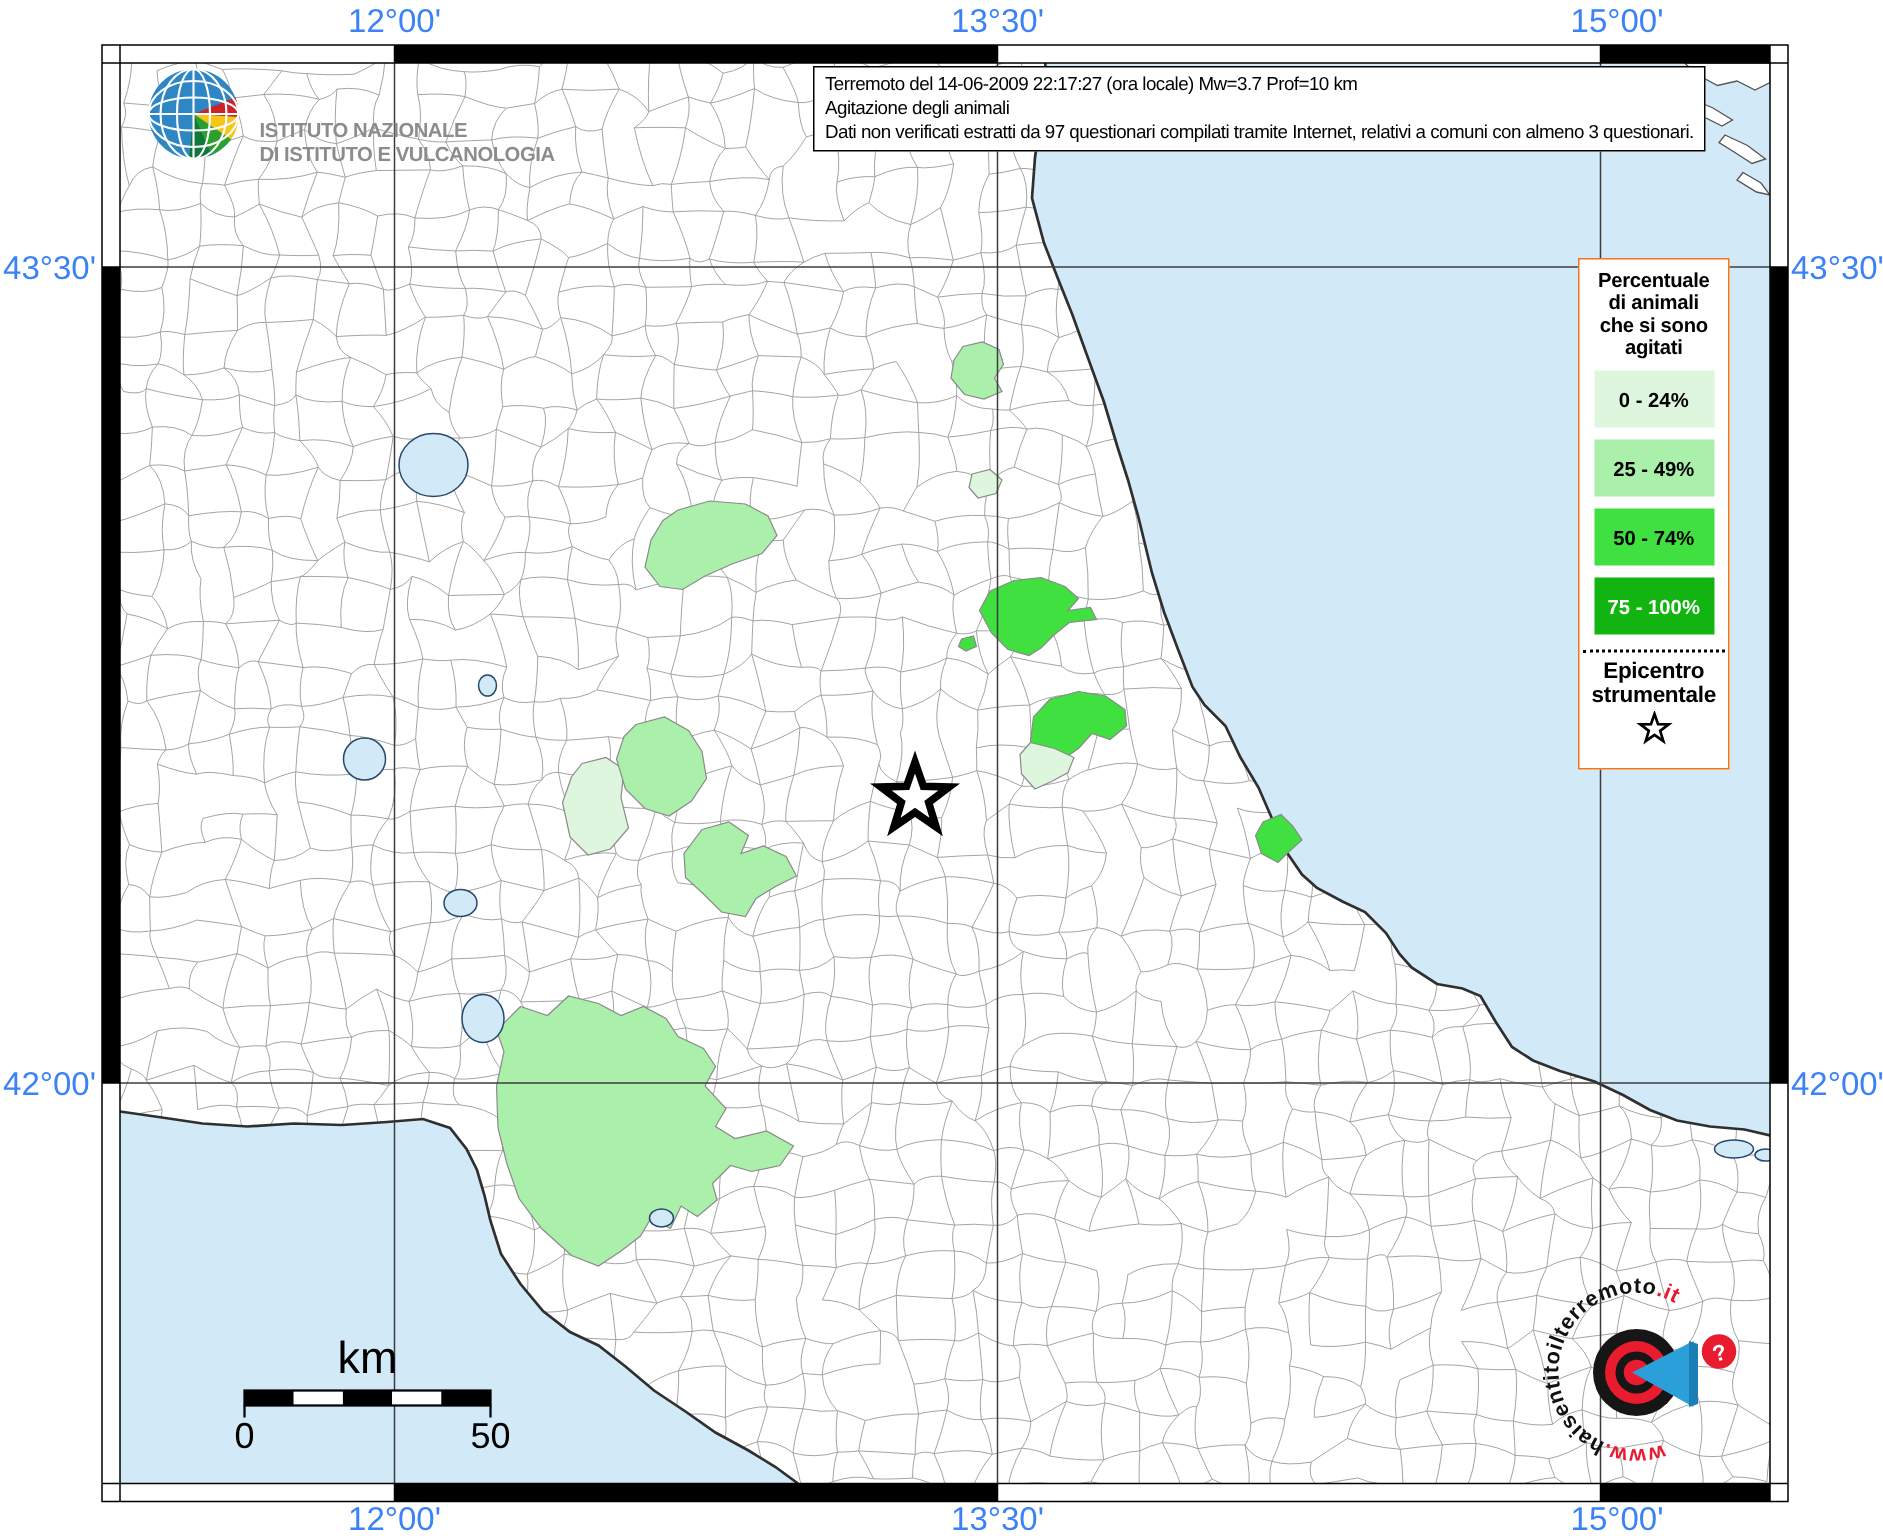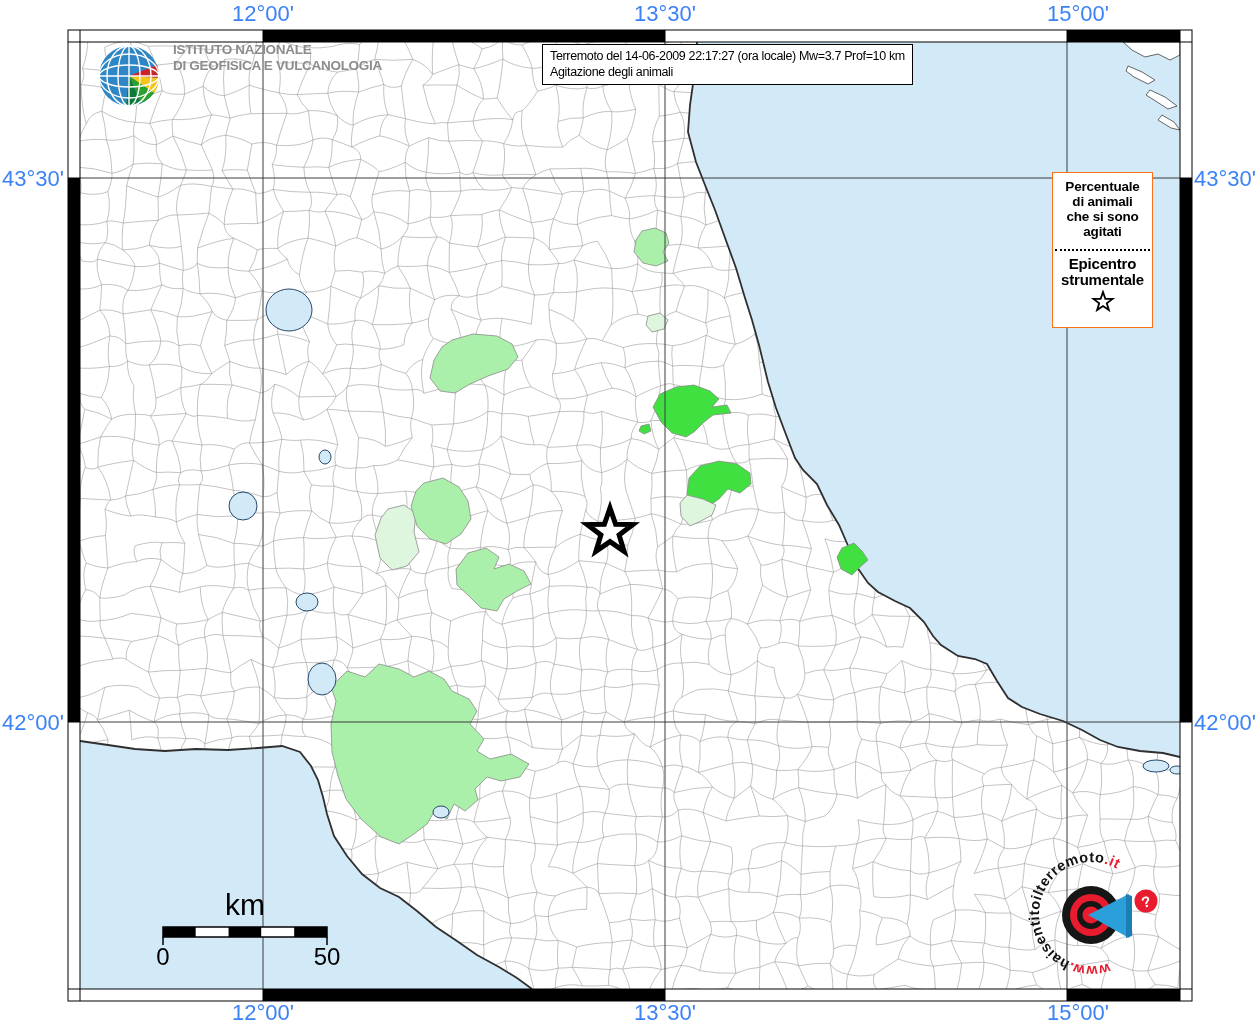--- a/index.html
+++ b/index.html
@@ -15,21 +15,21 @@
           border:1px solid #f97316;z-index:6;text-align:center;padding:6px 0 8px;
           box-sizing:border-box;color:#000;}
   .legend-title{font-weight:bold;font-size:13.5px;line-height:15px;white-space:pre-line;
                 letter-spacing:-0.2px;}
   .swatch{width:80px;height:38px;margin:8px auto 0;display:flex;align-items:center;
           justify-content:center;font-weight:bold;font-size:13.5px;}
   .legend-divider{border-top:2px dotted #000;margin:10px 2px 5px;height:0;}
   .legend-epi{font-weight:bold;font-size:15px;line-height:16px;white-space:pre-line;
               letter-spacing:-0.2px;margin-bottom:2px;}
   .coord{position:absolute;font-size:22px;color:#3b82f6;z-index:5;white-space:nowrap;}
-  .ingv{position:absolute;left:96px;top:42px;z-index:5;display:flex;align-items:flex-start;}
+  .ingv{position:absolute;left:96px;top:42px;z-index:5;display:flex;align-items:flex-end;}
   .ingv-text{color:#8c8c8c;font-weight:bold;font-size:13.5px;line-height:15.5px;
              letter-spacing:-0.3px;margin-left:9px;white-space:nowrap;}
   .hst{position:absolute;left:1028px;top:845px;z-index:5;}
 </style>
 </head>
 <body>
 
 <svg id="map-svg" width="1255" height="1024">
     <defs>
       <clipPath id="mapclip">
@@ -145,34 +145,41 @@
       <ellipse cx="33" cy="34" rx="30" ry="11"></ellipse>
       <ellipse cx="33" cy="34" rx="30" ry="22"></ellipse>
       <ellipse cx="33" cy="34" rx="11" ry="30"></ellipse>
       <ellipse cx="33" cy="34" rx="22" ry="30"></ellipse>
       <line x1="33" y1="4" x2="33" y2="64"></line>
       <line x1="3" y1="34" x2="63" y2="34"></line>
     </g>
   </svg>
   <div class="ingv-text">
     <div>ISTITUTO NAZIONALE</div>
-    <div>DI GEOFISICA E VULCANOLOGIA</div>
+    <div>DI ISTITUTO E VULCANOLOGIA</div>
   </div>
 </div>
 
 <div class="infobox">
   <div>Terremoto del 14-06-2009 22:17:27 (ora locale) Mw=3.7 Prof=10 km</div>
   <div>Agitazione degli animali</div>
+  <div>Dati non verificati estratti da 97 questionari compilati tramite Internet, relativi a comuni con almeno 3 questionari.</div>
 </div>
 
 <div class="legend">
   <div class="legend-title">Percentuale
 di animali
 che si sono
 agitati</div>
+  <div id="legend-bins">
+      <div class="swatch" style="background: rgb(222, 245, 222); color: rgb(0, 0, 0);">0 - 24%</div>
+      <div class="swatch" style="background: rgb(170, 240, 170); color: rgb(0, 0, 0);">25 - 49%</div>
+      <div class="swatch" style="background: rgb(63, 224, 63); color: rgb(0, 0, 0);">50 - 74%</div>
+      <div class="swatch" style="background: rgb(18, 180, 18); color: rgb(255, 255, 255);">75 - 100%</div>
+    </div>
   <div class="legend-divider"></div>
   <div class="legend-epi">Epicentro
 strumentale</div>
   <svg width="30" height="25" viewBox="0 0 30 25">
     <polygon points="15,2 17.35,8.76 24.51,8.91 18.8,13.24 20.88,20.09 15,16 9.12,20.09 11.2,13.24 5.49,8.91 12.65,8.76" fill="#ffffff" stroke="#000000" stroke-width="1.8"></polygon>
   </svg>
 </div>
 
 <div class="hst">
   <svg width="175" height="150" viewBox="0 0 175 150">

